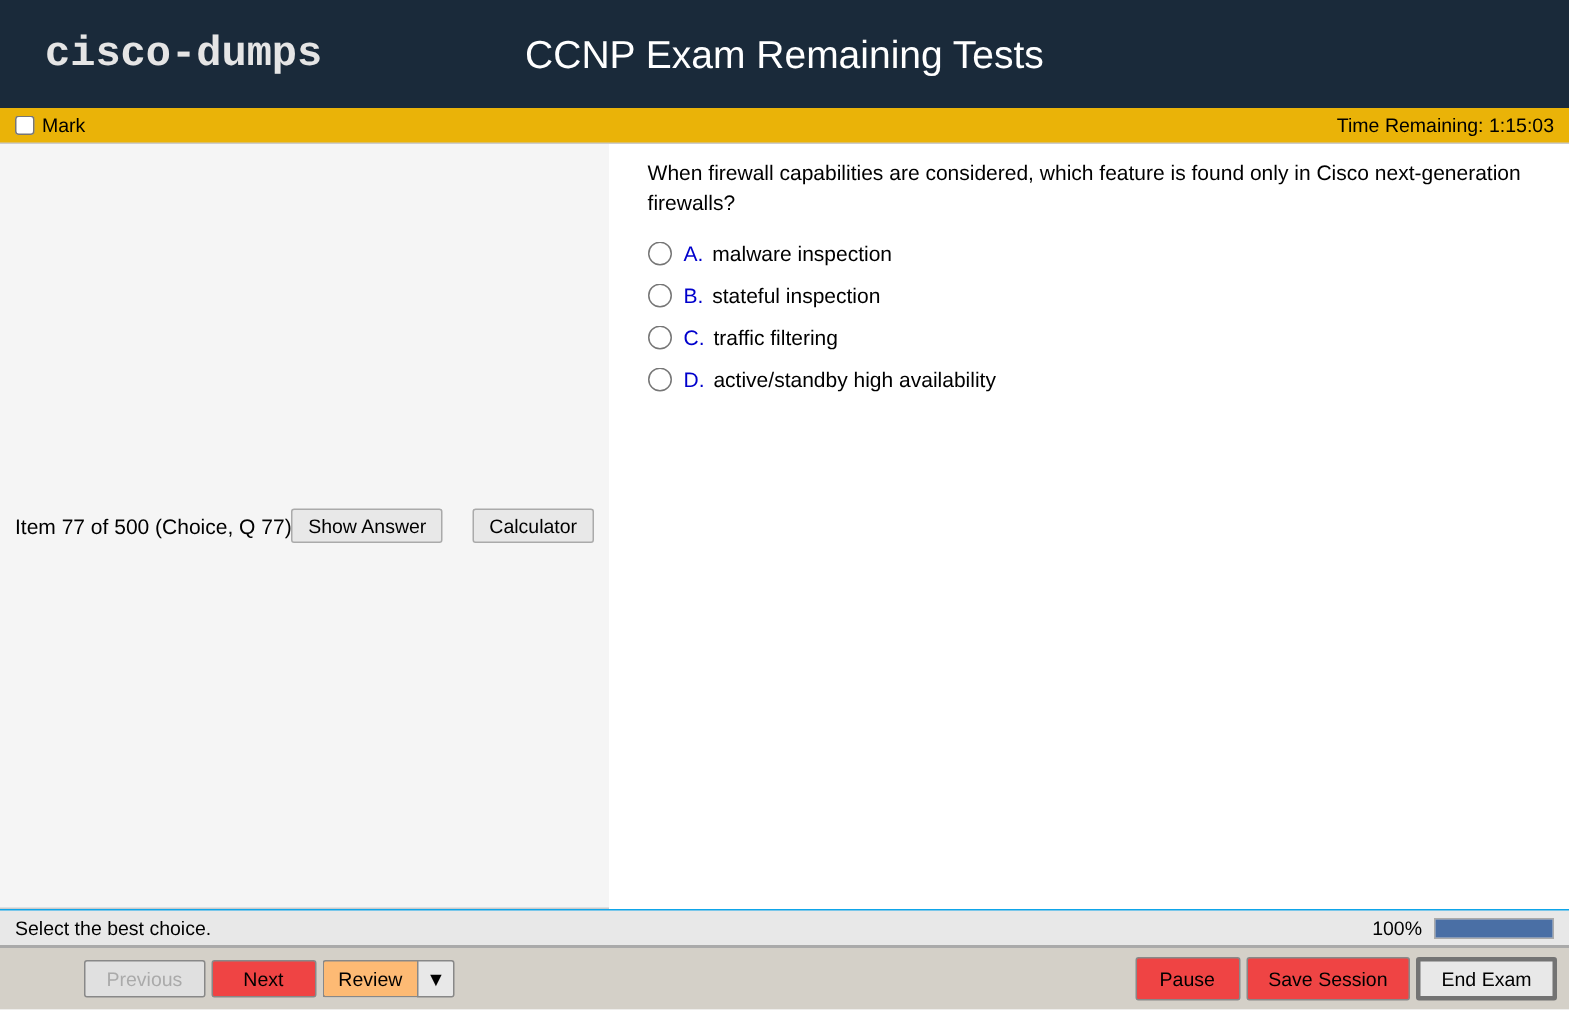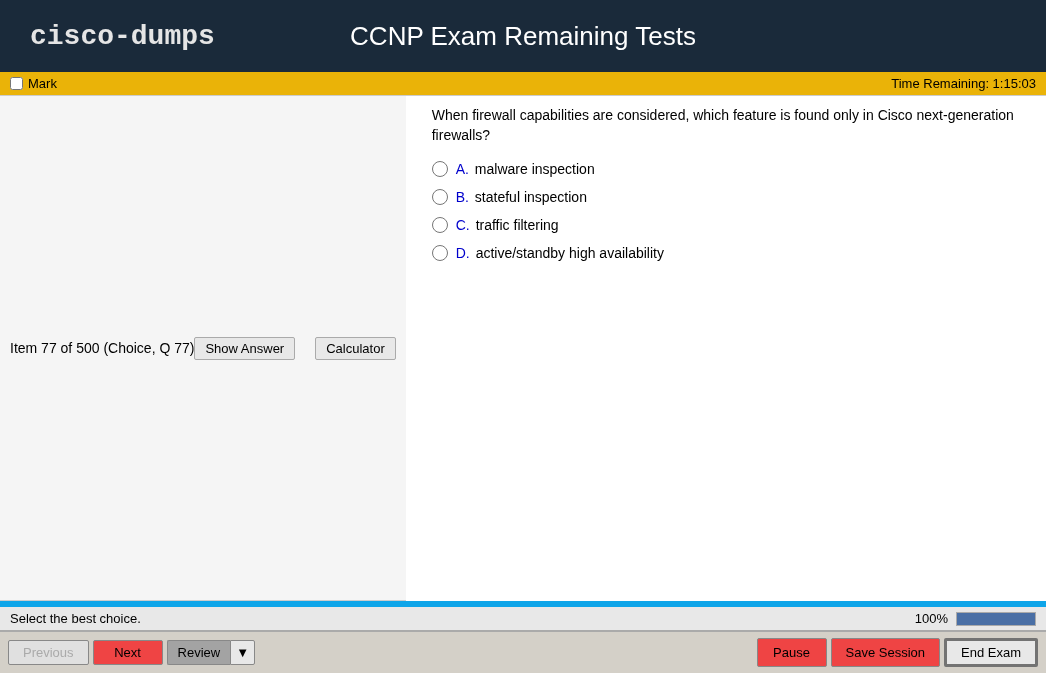--- a/index.html
+++ b/index.html
@@ -125,21 +125,21 @@
     }
     .option-letter {
       font-weight: normal;
       color: #0000cc;
       margin-right: 2px;
     }
 
     
     #status-bar {
       background: #e8e8e8;
-      border-top: 6px solid #0ea5e9;
+      border-top: 1px solid #0ea5e9;
       padding: 4px 10px;
       display: flex;
       align-items: center;
       justify-content: space-between;
       font-size: 13px;
       gap: 16px;
     }
     #progress-area {
       display: flex;
       align-items: flex-end;
@@ -176,30 +176,30 @@
     }
     .nav-btn {
       padding: 4px 14px;
       font-size: 13px;
       background: #ef4444;
       border: 1px solid #888;
       cursor: pointer;
       border-radius: 2px;
       min-width: 70px;
     }
-    .nav-btn:disabled { color: #aaa; cursor: default; background: #e0e0e0; }
+    .nav-btn:disabled { color: #aaa; cursor: default; background: #e0e0e0; margin-left: 48px; }
 
     #review-btn-wrapper {
       display: flex;
       align-items: center;
     }
     #review-btn {
       padding: 4px 10px;
       font-size: 13px;
-      background: #a3a3a3;
+      background: #fdba74;
       border: 1px solid #888;
       cursor: pointer;
       border-radius: 2px 0 0 2px;
       border-right: none;
     }
     #review-dropdown-btn {
       padding: 4px 5px;
       font-size: 13px;
       background: #e8e8e8;
       border: 1px solid #888;

